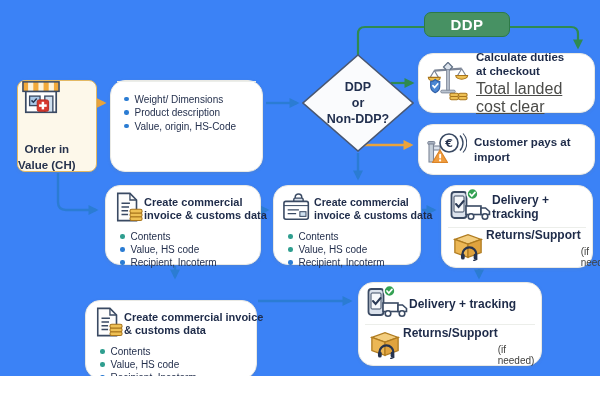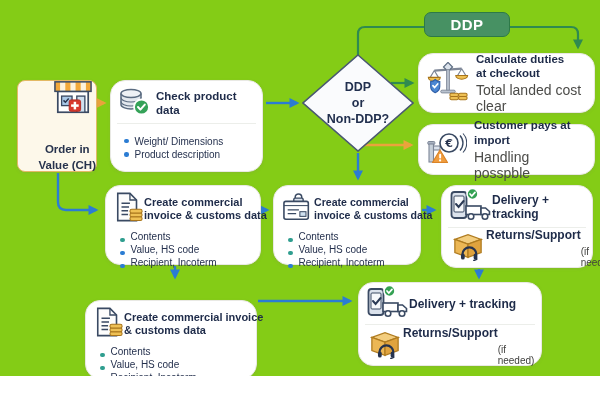--- a/index.html
+++ b/index.html
@@ -1,28 +1,28 @@
 <!DOCTYPE html>
 <html><head>
 <meta charset="utf-8">
 <style>
   html,body{margin:0;padding:0;background:#fff;}
-  .stage{position:relative;width:600px;height:376px;background:#84cc16;overflow:hidden;
+  .stage{position:relative;width:600px;height:376px;background:#3b82f6;overflow:hidden;
          font-family:"Liberation Sans",sans-serif;color:#1e2b49;}
   .arrows{position:absolute;left:0;top:0;width:600px;height:400px;z-index:1;}
   .card{position:absolute;background:#ffffff;border:1px solid #e9e9e4;border-radius:15px;
         box-shadow:0 1px 3px rgba(130,130,115,.22);box-sizing:border-box;z-index:2;}
   
   .ddp-badge{position:absolute;left:424px;top:12px;width:86px;height:25px;z-index:3;
         background:#479163;border:1.5px solid #2d7a47;border-radius:7px;color:#fff;
         font-size:15px;font-weight:bold;display:flex;align-items:center;justify-content:center;
         box-sizing:border-box;letter-spacing:.5px;}
   
   .order-card{left:17px;top:80px;width:80px;height:92px;background:#fdf8ea;
-        border:1.5px solid #e3b964;display:flex;flex-direction:column;align-items:flex-end;
+        border:1.5px solid #e3b964;display:flex;flex-direction:column;align-items:flex-start;
         justify-content:center;gap:21px;border-radius:8px;}
   .order-card .lbl{font-size:11.5px;font-weight:600;color:#27334d;text-align:center;line-height:1.35;}
   
   .check-card{left:110px;top:80px;width:153px;height:92px;}
   .head{display:flex;align-items:center;gap:5px;padding:7px 7px 3px 8px;}
   .head .ttl{font-size:11.5px;font-weight:bold;color:#1e2b49;line-height:1.2;}
   .hr{border-top:1px solid #eceeea;margin:0 6px;}
   ul.bul{margin:4px;list-style:none;padding:5px 6px 4px 9px;}
   ul.bul li{display:flex;align-items:center;gap:6px;font-size:10px;color:#25314e;margin:2.5px 0;}
   .dot{width:4.5px;height:4.5px;border-radius:50%;flex:0 0 auto;}
@@ -31,31 +31,31 @@
   
   .diamond-wrap{position:absolute;left:302px;top:54px;width:112px;height:98px;z-index:2;}
   .diamond-wrap svg{position:absolute;left:0;top:0;}
   .diamond-text{position:absolute;inset:0;display:flex;flex-direction:column;align-items:center;
         justify-content:center;font-size:12.5px;font-weight:600;color:#22304f;line-height:1.3;}
   
   .info-card{display:flex;align-items:center;gap:7px;padding:4px 6px 4px 8px;}
   .calc-card{left:418px;top:53px;width:177px;height:60px;}
   .pays-card{left:418px;top:124px;width:177px;height:51px;}
   .info-card .ttl{font-size:11.5px;font-weight:bold;line-height:1.22;color:#1e2b49;}
-  .info-card .sub{font-size:14px;color:#4b4b48;margin-top:2px;}
+  .info-card .sub{font-size:16px;color:#4b4b48;margin-top:2px;text-decoration:underline;}
   .tspan{display:block;}
   
   .inv-left{left:105px;top:185px;width:156px;height:80px;}
   .inv-center{left:273px;top:185px;width:148px;height:80px;}
   .inv-bottom{left:85px;top:283px;width:172px;height:79px;margin-top:17px;}
   .inv-head{display:flex;align-items:center;padding:6px 6px 1px 8px;}
   .inv-head .ttl{font-size:11px;font-weight:bold;line-height:1.22;color:#1e2b49;white-space:nowrap;}
   .inv-center .inv-head .ttl{font-size:10.6px;}
   ul.bul-inv{margin:0;list-style:none;padding:2px 6px 4px 14px;}
-  ul.bul-inv li{display:flex;align-items:flex-end;gap:6px;font-size:10px;color:#25314e;margin:2px 0;}
+  ul.bul-inv li{display:flex;align-items:center;gap:6px;font-size:10px;color:#25314e;margin:2px 0;}
   
   .del-mid{left:441px;top:185px;width:152px;height:83px;}
   .del-bottom{left:358px;top:282px;width:184px;height:84px;}
   .dl-row{display:flex;align-items:center;padding:4px 6px 3px 8px;height:41px;box-sizing:border-box;}
   .dl-row .ttl{font-size:12px;font-weight:bold;color:#1e2b49;}
   .dl-row .note{font-size:10px;color:#3f3f3d;font-weight:normal;margin-top:18px;}
   .dl-col{display:flex;flex-direction:row;justify-content:center;}
 </style>
 </head>
 <body>
@@ -108,42 +108,33 @@
         <rect x="21" y="26.7" width="8" height="2.6" fill="#fff"></rect>
       </svg>
     </span>
     <div class="lbl">
       <span class="tspan">Order in</span>
       <span class="tspan">Value (CH)</span>
     </div>
   </div>
 
   <div class="card check-card">
-    <div class="head">
-      <span>
-        <svg width="32" height="28" viewBox="0 0 32 28">
-          <path d="M2,5.5 v11 c0,2.5 4.5,4.5 10,4.5 s10,-2 10,-4.5 v-11" fill="#e3e8ee" stroke="#5a6b80" stroke-width="1.5"></path>
-          <ellipse cx="12" cy="5.5" rx="10" ry="4" fill="#eef1f5" stroke="#5a6b80" stroke-width="1.5"></ellipse>
-          <path d="M2,9.5 c0,2.5 4.5,4.5 10,4.5 s10,-2 10,-4.5" fill="none" stroke="#5a6b80" stroke-width="1.2"></path>
-          <path d="M2,13.5 c0,2.5 4.5,4.5 10,4.5 s10,-2 10,-4.5" fill="none" stroke="#5a6b80" stroke-width="1.2"></path>
-          <circle cx="22.5" cy="19" r="7.5" fill="#35a258" stroke="#fff" stroke-width="1.8"></circle>
-          <path d="M19,19 l2.4,2.6 l4.4,-5" fill="none" stroke="#fff" stroke-width="2" stroke-linecap="round" stroke-linejoin="round"></path>
-        </svg>
-      </span>
-      <span class="ttl">Check product data</span>
-    </div>
     <div class="hr"></div>
     <ul class="bul">
       <li>
           <span class="dot dot-blue"></span>
           <span>Weight/ Dimensions</span>
         </li>
       <li>
           <span class="dot dot-blue"></span>
           <span>Product description</span>
+        </li>
+      <li>
+          <span class="dot dot-blue"></span>
+          <span>Value, origin, HS-Code</span>
         </li>
     </ul>
   </div>
 
   <div class="diamond-wrap">
     <svg width="112" height="98">
       <polygon points="56,1 111,49 56,97 1,49" fill="#fafbfd" stroke="#4a5872" stroke-width="1.6"></polygon>
     </svg>
     <div class="diamond-text">
       <span>DDP</span>
@@ -195,21 +186,20 @@
         <path d="M13,19 L20.5,31.5 H5.5 Z" fill="#f09c3d" stroke="#db8427" stroke-width="1.2" stroke-linejoin="round"></path>
         <rect x="12.2" y="22.8" width="1.9" height="4.6" rx="0.9" fill="#fff"></rect>
         <circle cx="13.1" cy="29.4" r="1.1" fill="#fff"></circle>
       </svg>
     </span>
     <div>
       <div class="ttl">
         <span class="tspan">Customer pays at</span>
         <span class="tspan">import</span>
       </div>
-      <div class="sub">Handling posspble</div>
     </div>
   </div>
 
   <div class="card inv-left">
     <div class="inv-head">
       <span>
         <svg width="30" height="30" viewBox="0 0 32 32">
           <path d="M4,1.5 H17 L24,8.5 V30.5 H4 Z" fill="#fdfdfc" stroke="#3a4a63" stroke-width="1.7"></path>
           <path d="M17,1.5 V8.5 H24" fill="none" stroke="#3a4a63" stroke-width="1.4"></path>
           <path d="M8,12 h9 M8,16 h8 M8,20 h7 M8,24 h7" stroke="#3a4a63" stroke-width="1.4"></path>

